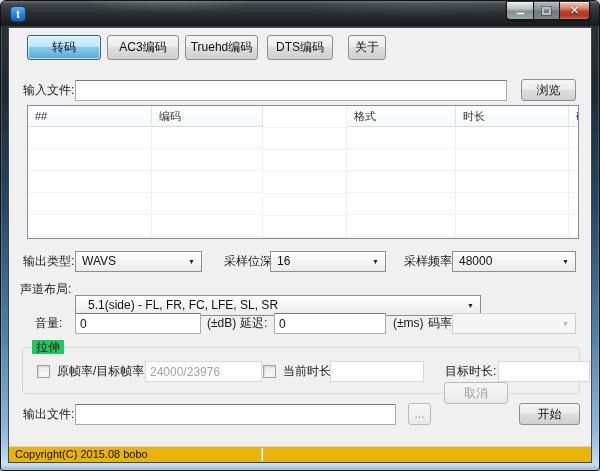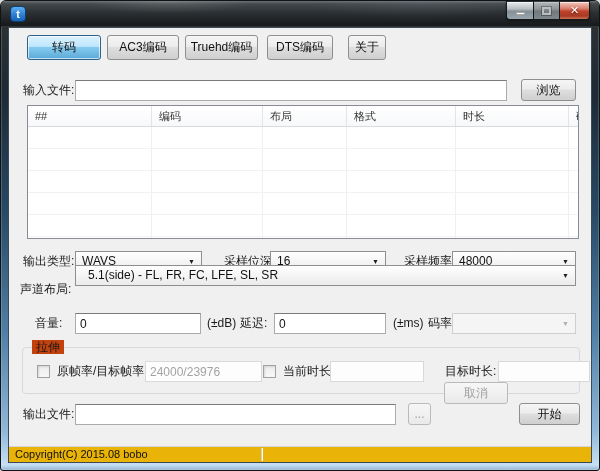--- a/index.html
+++ b/index.html
@@ -77,21 +77,21 @@
   .tcol{flex:0 0 auto;display:flex;flex-direction:column;height:100%;}
   .th{height:21px;flex:0 0 auto;background:linear-gradient(180deg,#ffffff 0%,#f7f8fa 100%);
     border-bottom:1px solid #d9dbde;border-right:1px solid #e3e4e6;
     font-size:11px;color:#333;line-height:21px;padding:0 7px;white-space:nowrap;}
   .tb{flex:1;border-right:1px solid #f0f0f0;
     background:repeating-linear-gradient(180deg,#fff 0px,#fff 21px,#f1f2f3 21px,#f1f2f3 22px);}
 
   
   .groupbox{position:absolute;left:13px;top:319px;width:558px;height:47px;
     border:1px solid #d5d8dc;border-radius:4px;}
-  .group-label{position:absolute;left:9px;top:-8px;background:#c2410c;padding:0 4px;
+  .group-label{position:absolute;left:9px;top:-8px;background:#22c55e;padding:0 4px;
     font-size:12px;color:#1a1a1a;line-height:14px;}
 
   .checkbox{position:absolute;width:13px;height:13px;border:1px solid #a2a2a2;
     background:linear-gradient(180deg,#eceded 0%,#f8f8f8 100%);
     box-shadow:inset 1px 1px 2px rgba(0,0,0,.12);}
 
   
   .statusbar{position:absolute;left:0;right:0;bottom:0;height:16px;
     border-top:1px solid #d4d4d4;background:#eab308;font-size:11px;color:#111;}
   .status-text{position:absolute;left:6px;top:0;line-height:15px;white-space:nowrap;}
@@ -138,21 +138,20 @@
     <div class="track-table" id="track-table">
         <div class="tcol" style="width: 124px;">
           <div class="th">##</div>
           <div class="tb"></div>
         </div>
         <div class="tcol" style="width: 111px;">
           <div class="th">编码</div>
           <div class="tb"></div>
         </div>
         <div class="tcol" style="width: 84px;">
-          <div class="th">布局</div>
           <div class="tb"></div>
         </div>
         <div class="tcol" style="width: 109px;">
           <div class="th">格式</div>
           <div class="tb"></div>
         </div>
         <div class="tcol" style="width: 113px;">
           <div class="th">时长</div>
           <div class="tb"></div>
         </div>
@@ -172,21 +171,21 @@
       <span>16</span>
       <span class="arrow">▼</span>
     </div>
     <div class="lbl" style="left:395px;top:223px;">采样频率:</div>
     <div class="combo" style="left:443px;top:223px;width:124px;">
       <span>48000</span>
       <span class="arrow">▼</span>
     </div>
 
     <div class="lbl" style="left:11px;top:251px;">声道布局:</div>
-    <div class="combo" style="left:66px;top:237px;width:501px;padding-left:12px;">
+    <div class="combo" style="left:66px;top:267px;width:406px;padding-left:12px;">
       <span>5.1(side) - FL, FR, FC, LFE, SL, SR</span>
       <span class="arrow">▼</span>
     </div>
 
     <div class="lbl" style="left:26px;top:285px;">音量:</div>
     <input class="field" style="left: 66px; top: 285px; width: 126px;" value="0">
     <div class="lbl" style="left:198px;top:285px;">(±dB)</div>
     <div class="lbl" style="left:231px;top:285px;">延迟:</div>
     <input class="field" style="left: 265px; top: 285px; width: 112px;" value="0">
     <div class="lbl" style="left:384px;top:285px;">(±ms)</div>

